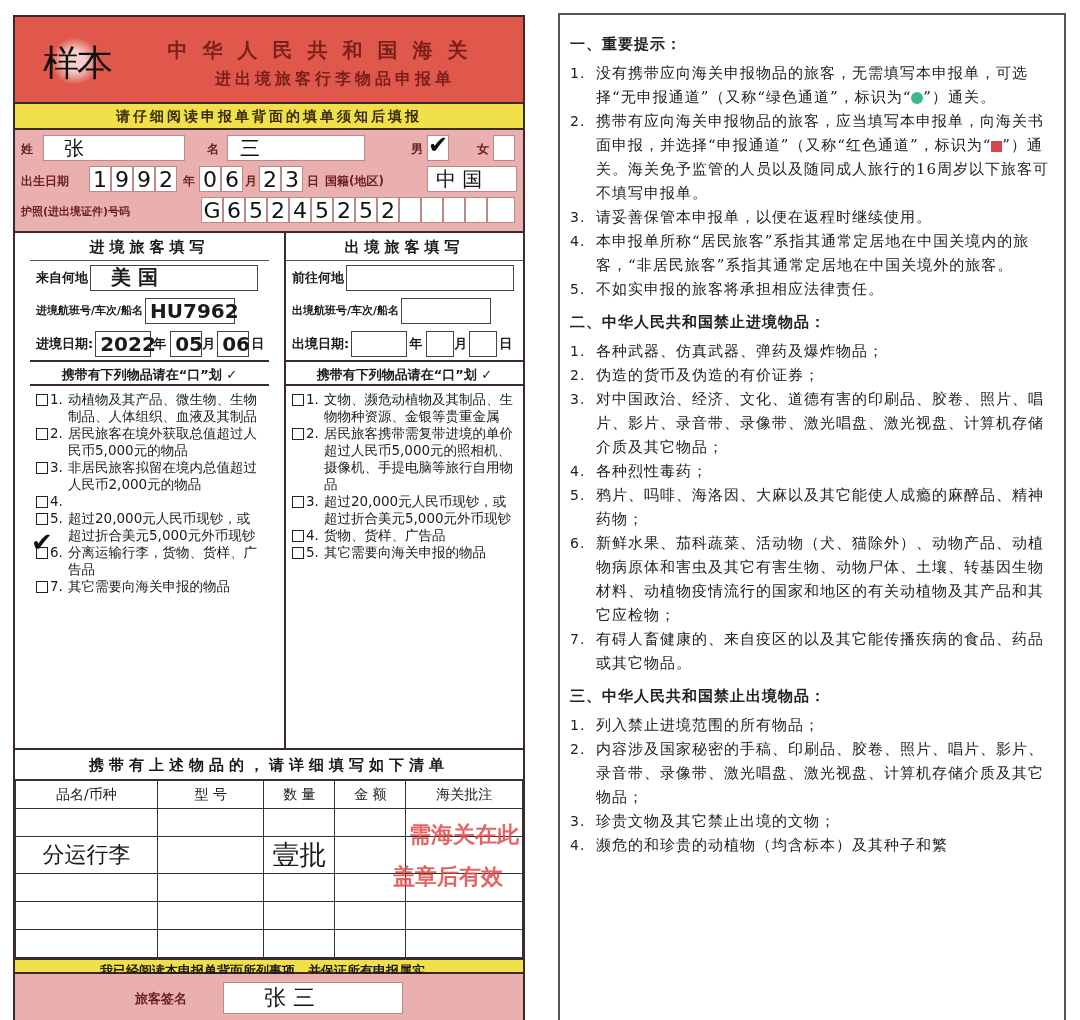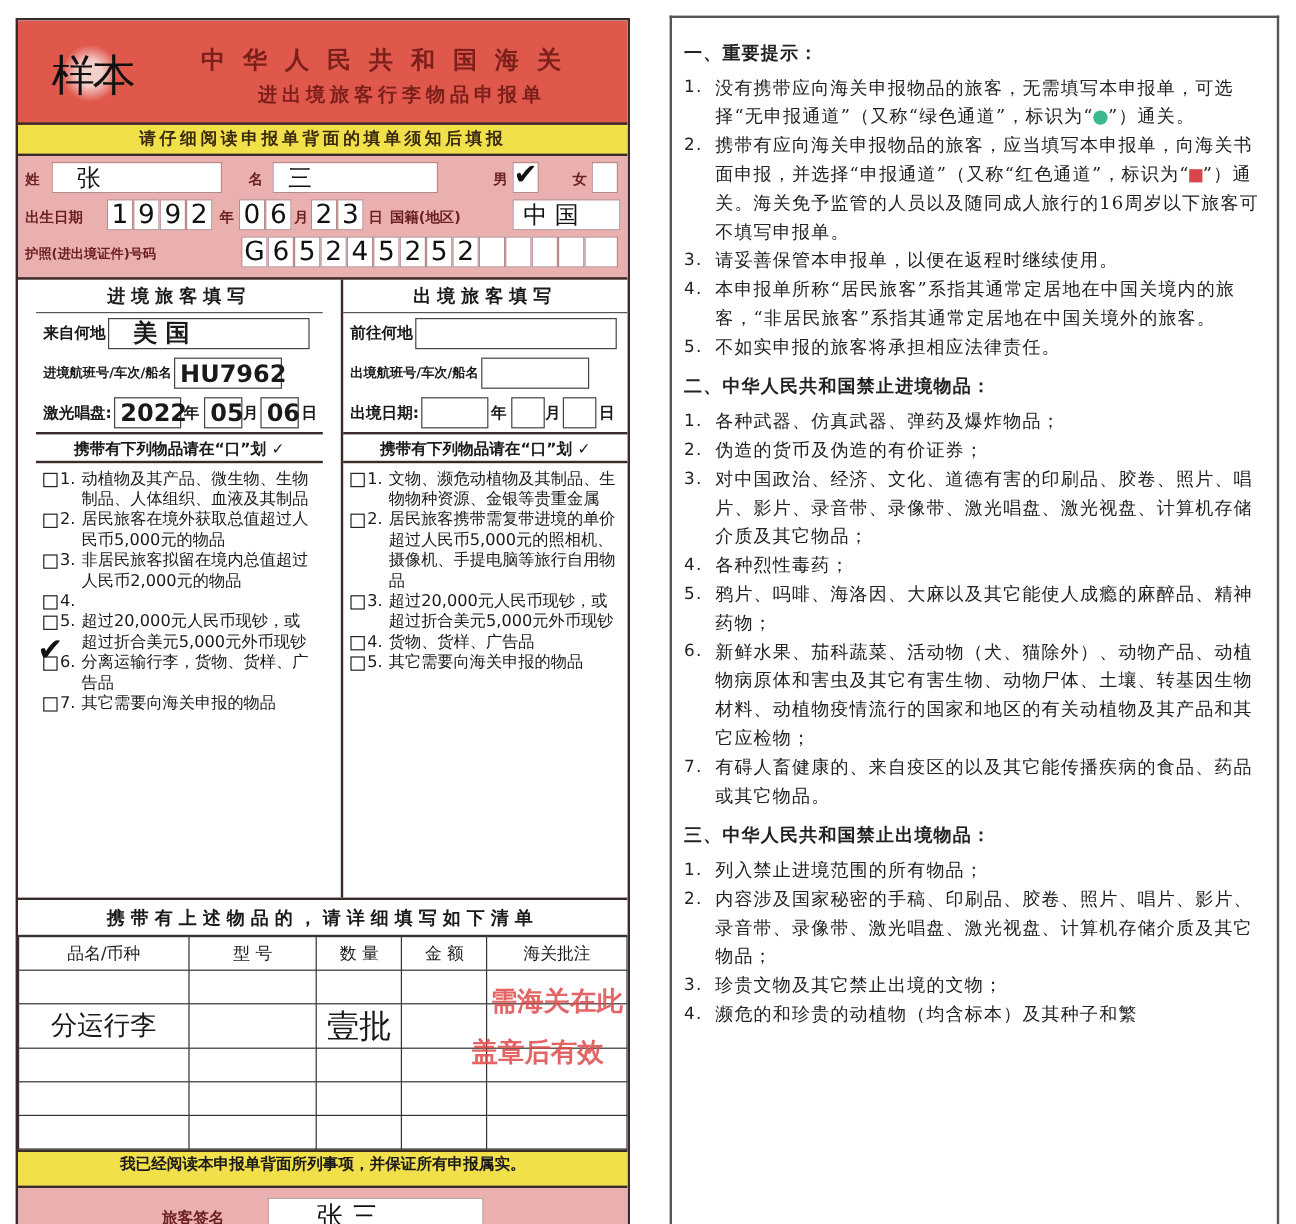--- a/index.html
+++ b/index.html
@@ -31,21 +31,21 @@
   .cb { width: 12px; height: 12px; border: 1.5px solid #222; display: inline-block; margin-top: 3px; margin-right: 2px; flex: none; position: relative; }
   .num { flex: none; width: 18px; }
   .check { position: absolute; left: -6px; top: -14px; font-size: 26px; font-weight: bold; color: #111; }
 
   .listhead { height: 30px; line-height: 30px; text-align: center; font-size: 15px; font-weight: bold; letter-spacing: 5px; border-bottom: 1px solid #333; }
   table.decl { width: 100%; border-collapse: collapse; }
   table.decl td, table.decl th { border: 1px solid #333; height: 28px; font-size: 14px; text-align: center; font-weight: normal; }
   table.decl th { height: 28px; }
   .rnote { position: absolute; color: #e04a4a; font-size: 22px; font-weight: bold; opacity: 0.85; }
 
-  .yellow2 { background: #f2e04a; border-top: 2px solid #3a2a2a; border-bottom: 2px solid #3a2a2a; text-align: center; font-size: 13px; font-weight: bold; height: 32px; line-height: 22px; }
+  .yellow2 { background: #f2e04a; border-top: 2px solid #3a2a2a; border-bottom: 2px solid #3a2a2a; text-align: center; font-size: 13px; font-weight: bold; height: 16px; line-height: 22px; }
   .pink2 { background: #eab0b0; height: 50px; position: relative; }
 
   
   .notice { position: absolute; left: 558px; top: 13px; width: 508px; height: 1020px; border: 2px solid #555; border-bottom: none; padding: 20px 8px 0 10px; font-family: "DejaVu Serif", serif; color: #222; }
   .sec { font-family: "DejaVu Sans", sans-serif; font-weight: bold; font-size: 15px; margin-bottom: 7px; letter-spacing: 1px; }
   .sec.gap { margin-top: 12px; }
   .ol { list-style: none; }
   .ol li { display: flex; font-size: 15px; line-height: 24px; letter-spacing: 1px; }
   .ol li .n { flex: none; width: 26px; font-family: "DejaVu Sans", sans-serif; font-size: 14px; }
   .dot-g { display: inline-block; width: 12px; height: 12px; border-radius: 50%; background: #3ab98a; vertical-align: middle; }
@@ -115,21 +115,21 @@
       <div class="colhead">进境旅客填写</div>
       <div class="row">
         <span>来自何地</span>
         <div class="ibox" style="width:168px;padding-left:20px;">美 国</div>
       </div>
       <div class="row">
         <span style="font-size:11px;">进境航班号/车次/船名</span>
         <div class="ibox" style="width:90px;">HU7962</div>
       </div>
       <div class="row">
-        <span>激光唱盘:</span>
+        <span>进境日期:</span>
         <div class="ibox" style="width:56px;">2022</div>
         <span style="margin:0 2px;">年</span>
         <div class="ibox" style="width:32px;">05</div>
         <span>月</span>
         <div class="ibox" style="width:32px;">06</div>
         <span style="margin-left:2px;">日</span>
       </div>
       <div class="tickhead">携带有下列物品请在“口”划 ✓</div>
       <div class="items">
         <div class="item">

